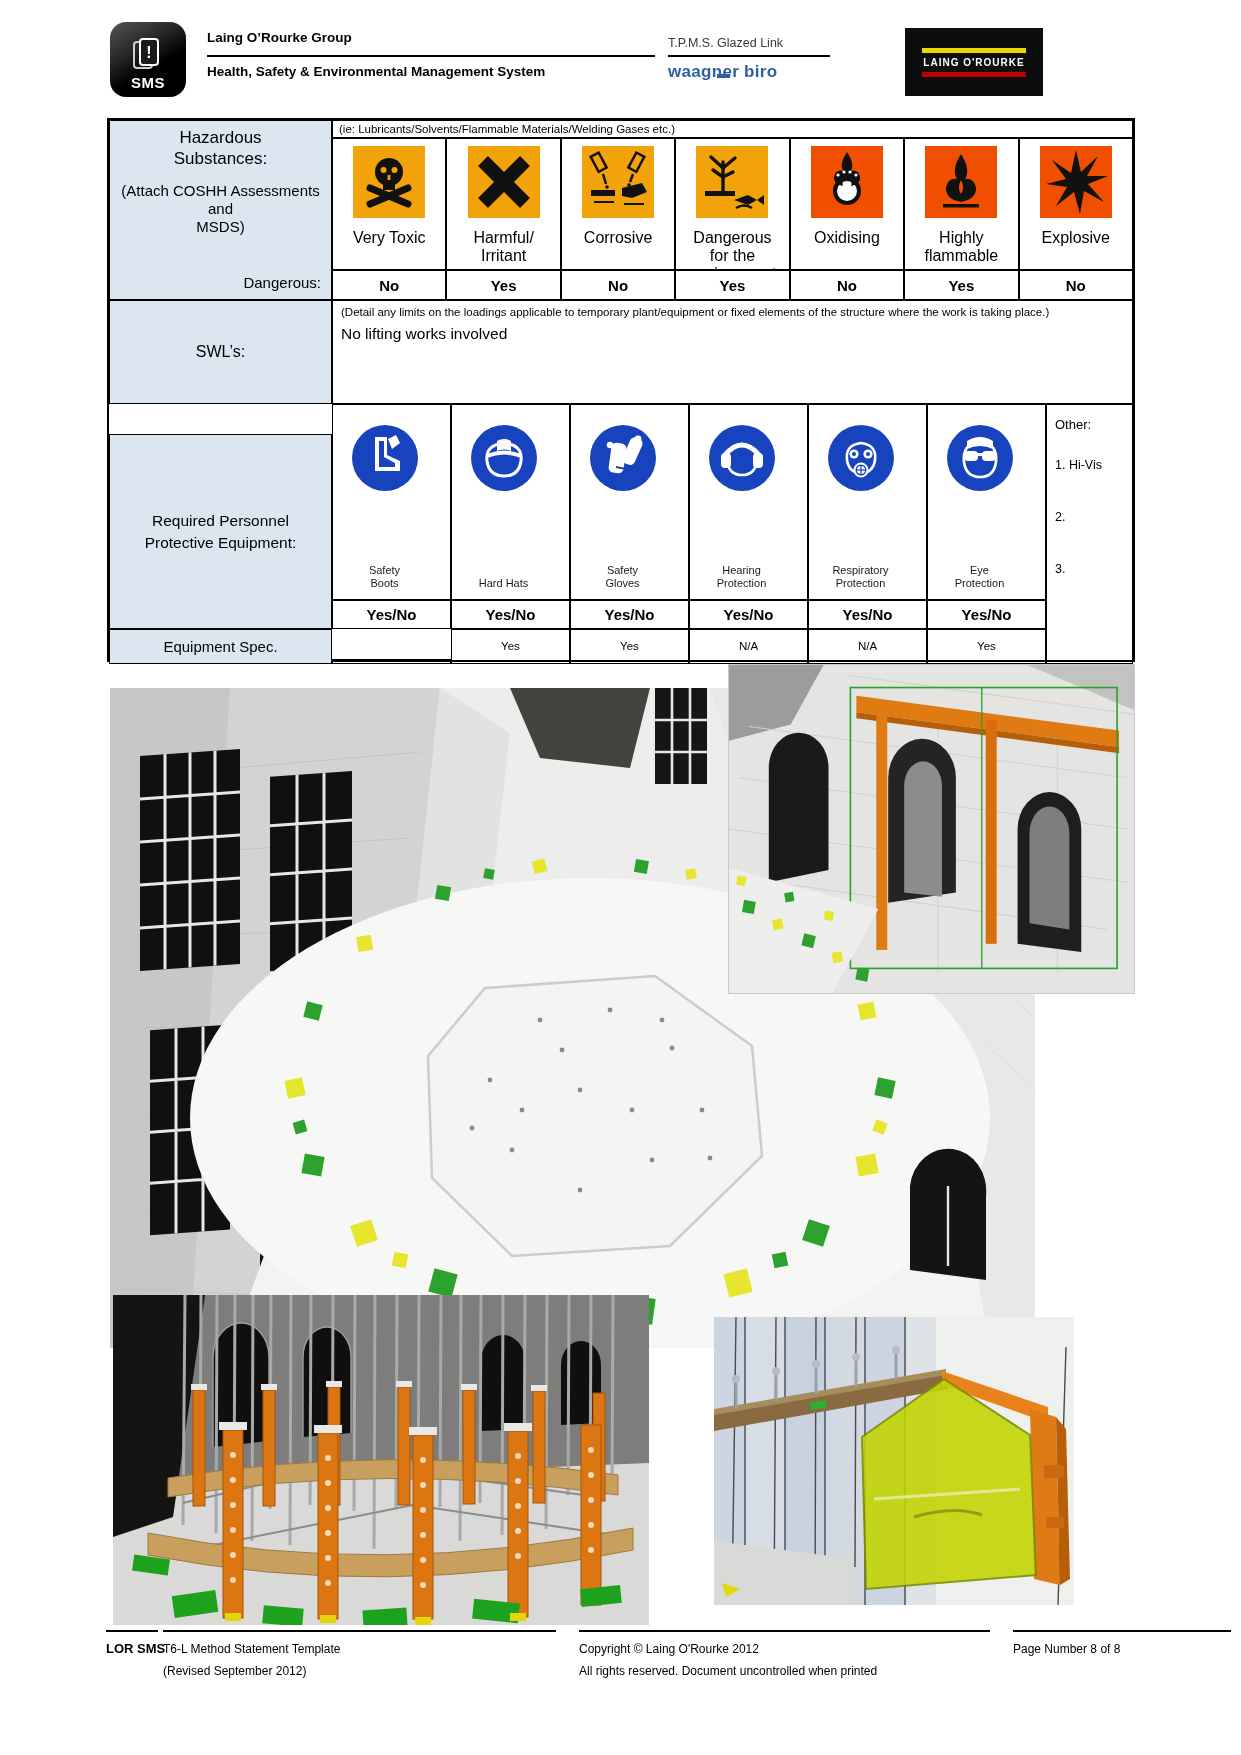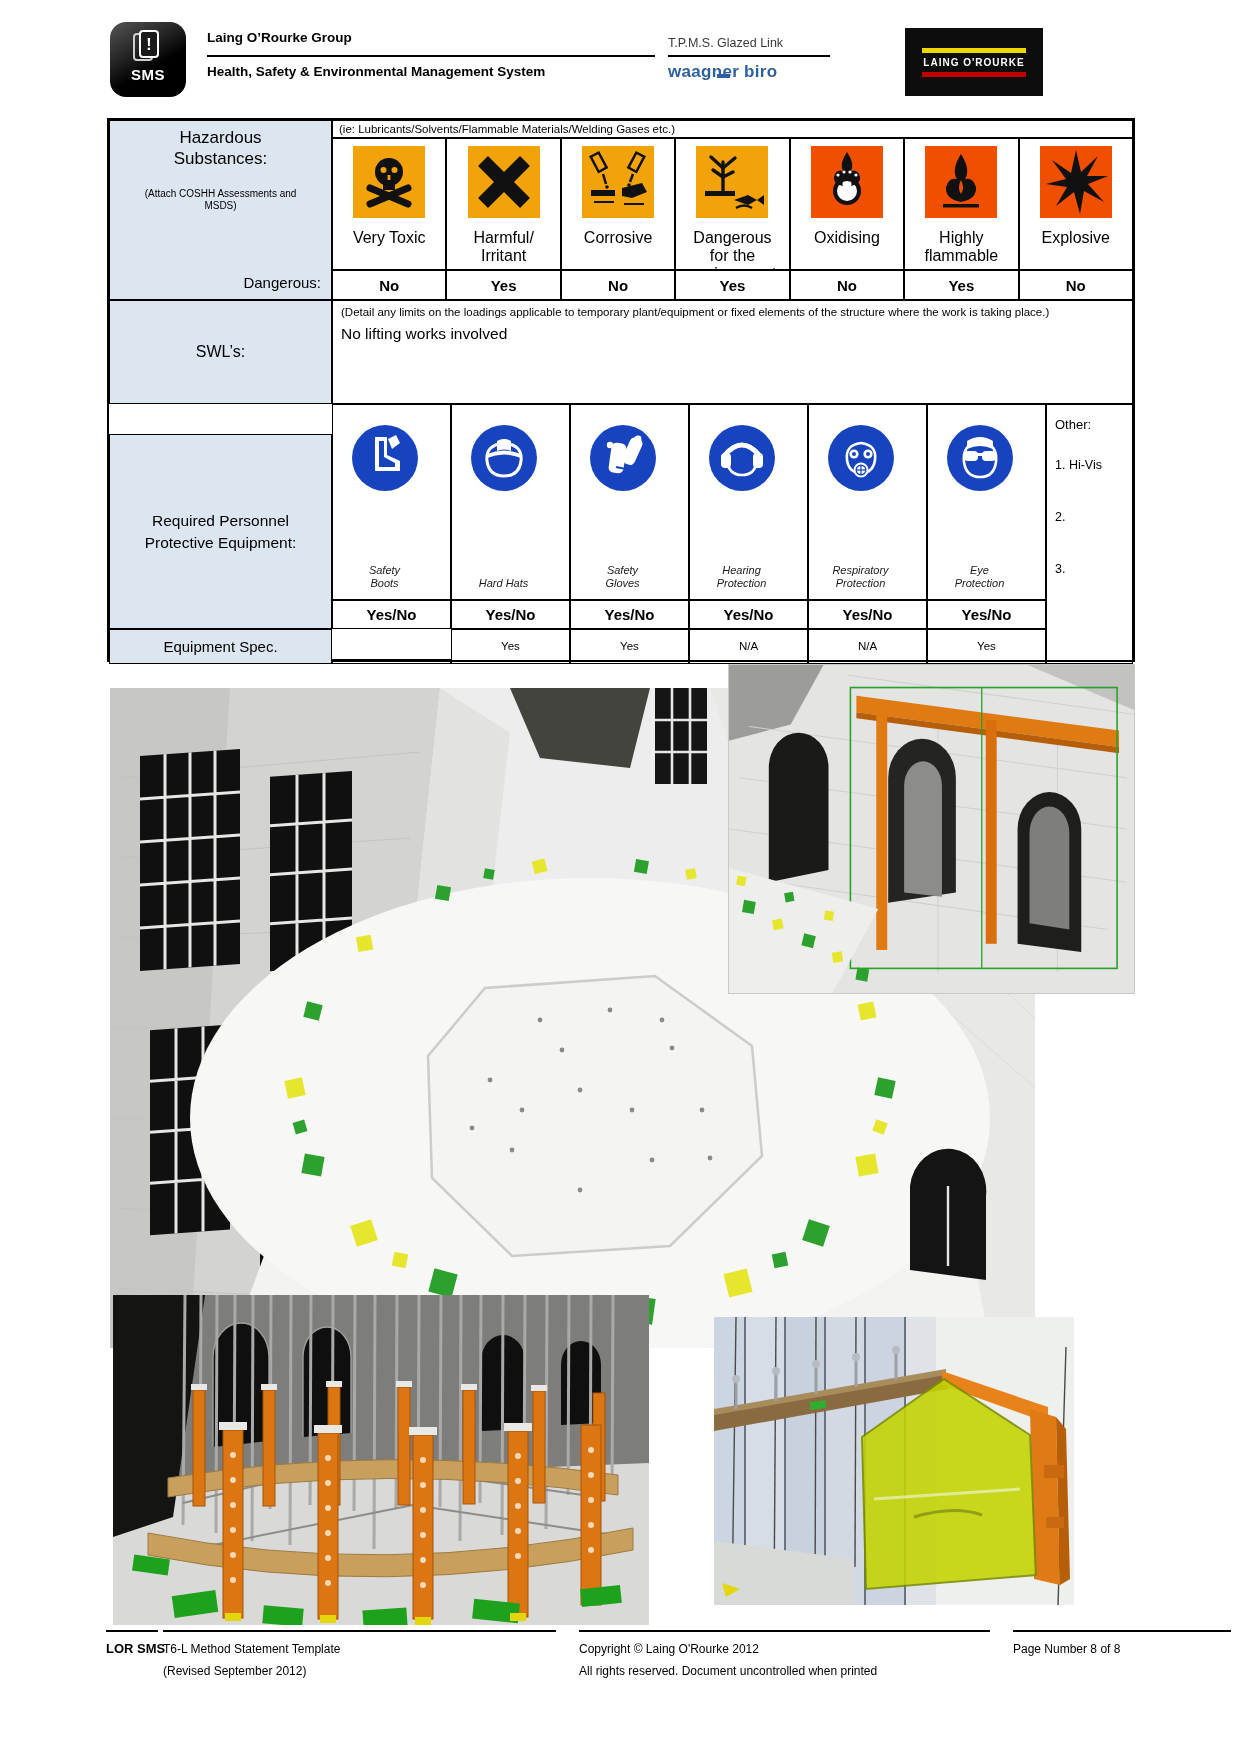--- a/index.html
+++ b/index.html
@@ -5,21 +5,21 @@
   html,body{margin:0;padding:0;background:#ffffff;}
   body{font-family:"Liberation Sans", sans-serif;color:#000;}
   .page{position:relative;width:1241px;height:1755px;background:#fff;overflow:hidden;}
   .abs{position:absolute;}
   .pre{white-space:pre-line;margin-top:30px;}
 
   
   .sms-badge{left:110px;top:22px;width:76px;height:75px;border-radius:16px;
     background:linear-gradient(150deg,#555 0%,#222 38%,#000 60%);
     display:flex;flex-direction:column;align-items:center;justify-content:flex-end;}
-  .sms-badge .badge-label{color:#fff;font-weight:bold;font-size:15px;margin-bottom:14px;letter-spacing:.5px;}
+  .sms-badge .badge-label{color:#fff;font-weight:bold;font-size:15px;margin-bottom:6px;letter-spacing:.5px;}
   .hdr-group{left:207px;top:30px;font-size:13.5px;font-weight:bold;}
   .hdr-line-left{left:207px;top:55px;width:448px;height:2px;background:#000;}
   .hdr-system{left:207px;top:64px;font-size:13.5px;font-weight:bold;}
   .hdr-project{left:668px;top:36px;font-size:12.5px;color:#3a3a3a;}
   .hdr-line-right{left:668px;top:55px;width:162px;height:2px;background:#000;}
   .waagner{left:668px;top:62px;font-size:17px;font-weight:bold;color:#2e5f9e;letter-spacing:.3px;display:flex;align-items:center;flex-direction:column;}
   .waagner .dash{display:inline-block;width:13px;height:4px;background:#2e5f9e;margin-left:2px;margin-top:-8px;}
   .brand-box{left:905px;top:28px;width:138px;height:68px;background:#0d0d0d;
     display:flex;flex-direction:column;align-items:center;justify-content:center;gap:4px;}
   .brand-box .bar-top{width:104px;height:5px;background:#ead800;}
@@ -27,40 +27,40 @@
   .brand-box .brand-text{color:#fff;font-size:10px;font-weight:bold;letter-spacing:1px;}
 
   
   .ms-table{left:107px;top:118px;width:1028px;height:544px;border:2px solid #000;box-sizing:border-box;
     display:grid;grid-template-columns:223px repeat(7,1fr);
     grid-template-rows:18px 132px 30px 104px 196px 29px 35px;background:#fff;}
   .cell{border:1px solid #000;box-sizing:border-box;overflow:hidden;}
   .labelcell{background:#dce6f1;}
   .hz-labelcell{grid-column:1;grid-row:1/4;display:flex;flex-direction:column;}
   .hz-title{font-size:17px;text-align:center;margin-top:6px;line-height:1.25;}
-  .hz-note{font-size:10px;text-align:center;margin-top:18px;line-height:1.2;}
+  .hz-note{font-size:15px;text-align:center;margin-top:12px;line-height:1.2;}
   .hz-applicable{margin-top:auto;text-align:right;font-size:15px;padding:0 10px;height:30px;line-height:28px;}
   .strip{grid-column:2/9;grid-row:1;font-size:11.5px;padding:2px 0 0 6px;}
   .hz-cell{grid-row:2;display:flex;flex-direction:column;align-items:center;padding-top:7px;}
   .hz-box{width:72px;height:72px;flex:none;}
   .hz-box.orange{background:#f2a30a;}
   .hz-box.red{background:#f14f00;}
   .hz-lab{font-size:16px;font-weight:normal;text-align:center;line-height:1.12;margin-top:11px;}
   .ap-cell{grid-row:3;display:flex;align-items:center;justify-content:center;font-size:15px;font-weight:600;}
   .swl-labelcell{grid-column:1;grid-row:4;display:flex;align-items:center;justify-content:center;font-size:16px;}
   .swl-body{grid-column:2/9;grid-row:4;padding:4px 8px;}
   .swl-hint{font-size:11.5px;line-height:1.35;}
   .swl-value{font-size:15.5px;margin-top:4px;}
   .ppe-labelcell{grid-column:1;grid-row:5/7;display:flex;align-items:center;justify-content:center;
      font-size:15.5px;text-align:center;line-height:1.4;padding:0 8px;}
   .spec-labelcell{grid-column:1;grid-row:7;display:flex;align-items:center;justify-content:center;font-size:15px;}
   .ppe-grid{grid-column:2/9;grid-row:5/8;display:grid;grid-template-columns:repeat(6,1fr) 87px;
      grid-template-rows:196px 29px 35px;}
   .ppe-cell{grid-row:1;display:flex;flex-direction:column;align-items:center;justify-content:space-between;
-     padding:16px 16px 8px 2px;font-style:italic;}
+     padding:16px 16px 8px 2px;}
   .ppe-lab{font-size:11px;color:#1a1a1a;text-align:center;line-height:1.25;}
   .yn-cell{grid-row:2;display:flex;align-items:center;justify-content:center;font-size:15px;font-weight:600;}
   .spec-cell{grid-row:3;display:flex;align-items:center;justify-content:center;font-size:11.5px;text-align:center;line-height:1.15;}
   .other-cell{grid-column:7;grid-row:1/4;padding:12px 8px;}
   .other-title{font-size:13px;}
   .other-line{font-size:12.5px;}
   .other-line.l1{margin-top:26px;}
   .other-line.l2{margin-top:38px;}
   .other-line.l3{margin-top:38px;}
 

